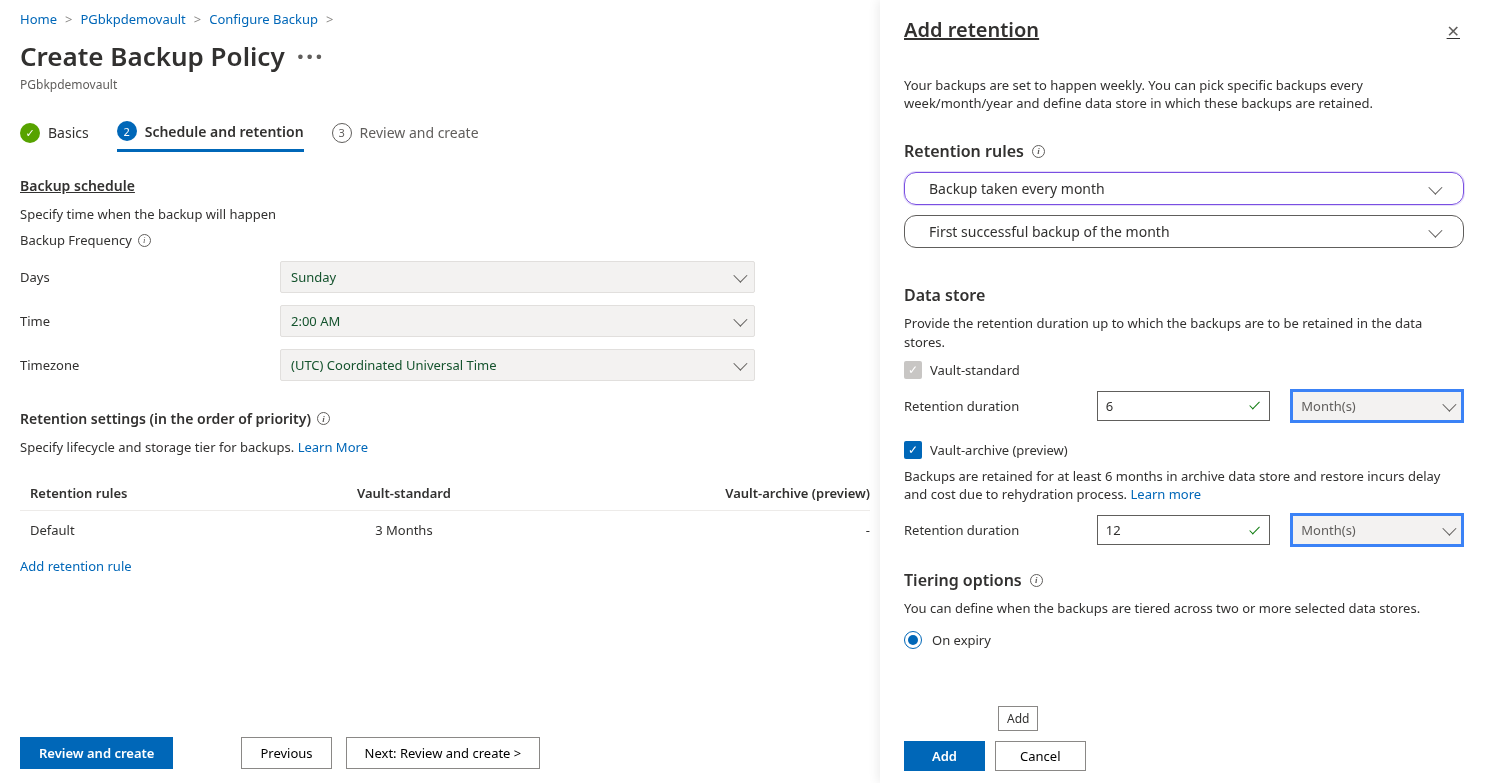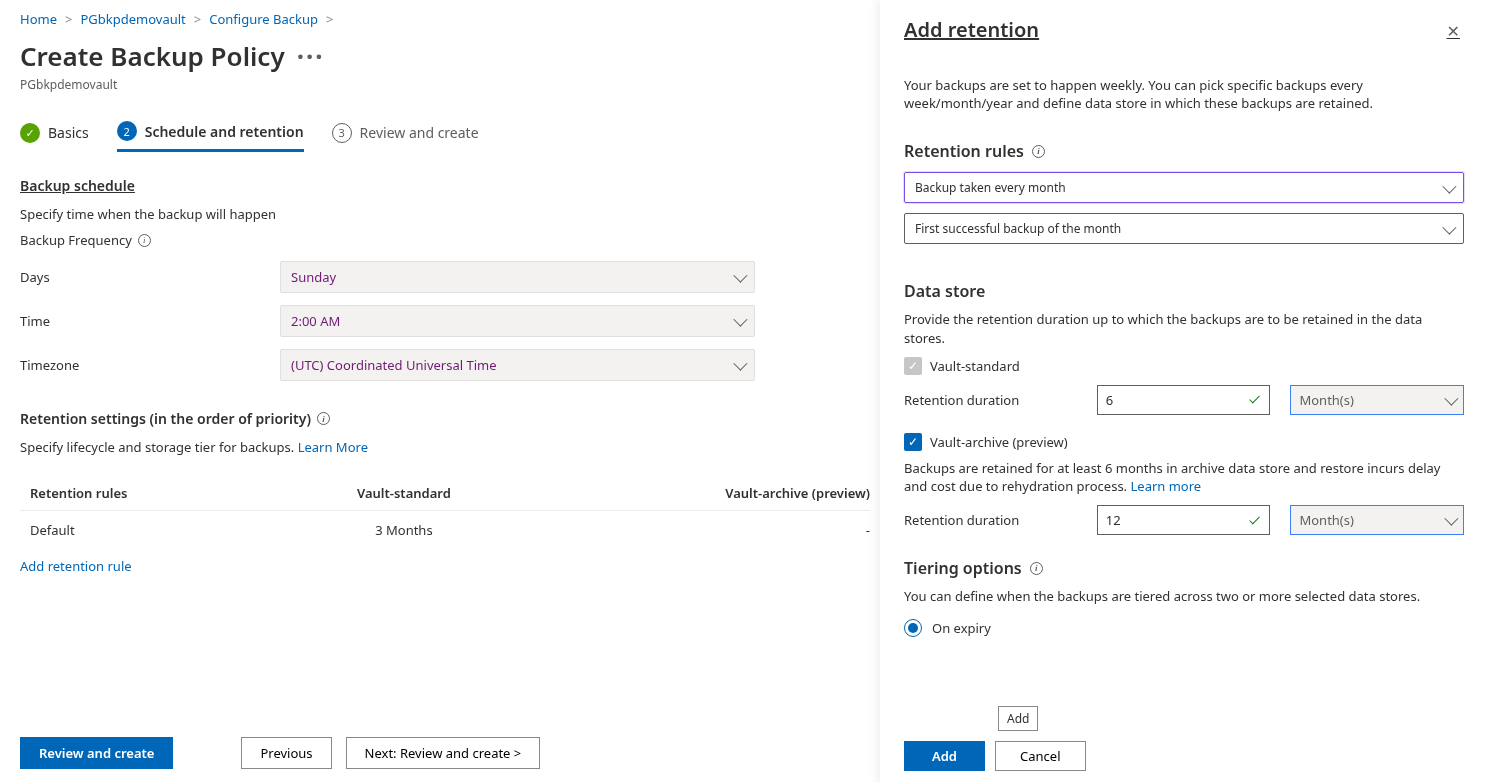--- a/index.html
+++ b/index.html
@@ -21,21 +21,21 @@
   .step.current .num { background: #0067b8; color: #fff; }
   .step.pending .num { border: 1px solid #605e5c; color: #605e5c; }
   .step .label { font-size: 14px; }
   .step.current .label { font-weight: 600; }
   .step.pending .label { color: #605e5c; }
 
   .section-head { font-weight: 600; font-size: 14px; margin-bottom: 10px; text-decoration: underline; }
   .section-sub { font-weight: 400; font-size: 13px; margin-bottom: 8px; }
   .field-row { display: flex; align-items: center; margin-bottom: 12px; }
   .field-label { width: 260px; font-size: 13px; color: #323130; display: flex; align-items: center; gap: 6px;}
-  .select { flex: 1; max-width: 475px; background: #f3f2f1; border: 1px solid #e1dfdd; border-radius: 2px; padding: 6px 10px; font-size: 13px; color: #701a75; display: flex; justify-content: space-between; align-items: center; }
+  .select { flex: 1; max-width: 475px; background: #f3f2f1; border: 1px solid #e1dfdd; border-radius: 2px; padding: 6px 10px; font-size: 13px; color: #14532d; display: flex; justify-content: space-between; align-items: center; }
   .chev { width: 10px; height: 10px; border-right: 1.2px solid #605e5c; border-bottom: 1.2px solid #605e5c; transform: rotate(45deg) translateY(-2px); }
 
   .retention-heading { font-weight: 600; margin-top: 28px; display: flex; align-items: center; gap: 6px; }
   .retention-sub { font-size: 13px; margin-top: 10px; }
   .link { color: #0067b8; cursor: pointer; }
 
   table.ret { width: 850px; margin-top: 20px; border-collapse: collapse; font-size: 13px; }
   table.ret th { text-align: left; font-weight: 600; padding: 8px 10px; }
   table.ret td { padding: 10px 10px; border-top: 1px solid #edebe9;}
   table.ret td.c, table.ret th.c { text-align: center; }
@@ -48,32 +48,32 @@
   .gap40 { width: 40px; }
 
   
   .panel { position: absolute; top: 0; right: 0; width: 608px; height: 783px; background: #fff; box-shadow: -2px 0 10px rgba(0,0,0,0.08); padding: 16px 24px 0 24px; }
   .panel-head { display: flex; justify-content: space-between; align-items: start; text-decoration: underline; }
   .panel-title { font-size: 20px; font-weight: 600; }
   .close-x { font-size: 16px; cursor: pointer; color: #605e5c; padding: 4px;}
   .panel-desc { font-size: 13px; color: #323130; margin-top: 30px; line-height: 1.4; }
 
   .sub-title { font-weight: 600; font-size: 16px; margin-top: 28px; display: flex; align-items: center; gap: 8px;}
-  .dropdown { border: 1px solid #605e5c; padding: 6px 10px; border-radius: 2px; display: flex; justify-content: space-between; align-items: center; font-size: 12px; margin-top: 10px; cursor: pointer; }
+  .dropdown { border: 1px solid #605e5c; padding: 6px 24px; border-radius: 12px; display: flex; justify-content: space-between; align-items: center; font-size: 14px; margin-top: 10px; cursor: pointer; }
   .dropdown.active { border: 1px solid #7a4fe2; box-shadow: 0 0 0 1px rgba(122,79,226,0.2);}
   .helper { font-size: 13px; margin-top: 8px; line-height: 1.4; }
   .checkbox-row { display: flex; align-items: center; gap: 8px; margin-top: 10px; font-size: 13px; }
   .cb { width: 18px; height: 18px; border-radius: 2px; display: inline-flex; align-items: center; justify-content: center; font-size: 12px; }
   .cb.disabled { background: #c8c6c4; color: #fff;}
   .cb.checked { background: #0067b8; color: #fff; }
   .duration-row { display: flex; align-items: center; gap: 20px; margin-top: 10px; }
   .dur-label { width: 180px; font-size: 13px; }
   .num-input { width: 180px; border: 1px solid #605e5c; padding: 5px 8px; display: flex; justify-content: space-between; align-items: center; font-size: 13px; }
   .check-green { width: 10px; height: 5px; border-left: 1.5px solid #107c10; border-bottom: 1.5px solid #107c10; transform: rotate(-45deg) translateY(-2px); }
-  .unit-sel { width: 180px; border: 1px solid #3b82f6; background: #f3f2f1; padding: 5px 8px; display: flex; justify-content: space-between; align-items: center; font-size: 13px; color: #605e5c; }
+  .unit-sel { width: 180px; border: 3px solid #3b82f6; background: #f3f2f1; padding: 5px 8px; display: flex; justify-content: space-between; align-items: center; font-size: 13px; color: #605e5c; }
 
   .radio-row { display: flex; align-items: center; gap: 10px; margin-top: 14px; font-size: 13px;}
   .radio { width: 18px; height: 18px; border: 1px solid #0067b8; border-radius: 50%; display: inline-flex; align-items: center; justify-content: center; }
   .radio .dot { width: 10px; height: 10px; background: #0067b8; border-radius: 50%; }
 
   .panel-footer { position: absolute; bottom: 12px; left: 24px; display: flex; align-items: flex-end; }
   .btn-add { background: #0067b8; color: #fff; border: none; padding: 6px 28px; font-size: 13px; font-weight: 600; cursor: pointer; }
   .btn-cancel { border: 1px solid #8a8886; padding: 5px 24px; margin-left: 10px; background: #fff; cursor: pointer; font-size: 13px;}
   .tooltip { position: absolute; bottom: 40px; left: 94px; background: #fff; border: 1px solid #8a8886; padding: 3px 8px; font-size: 12px; }
 

